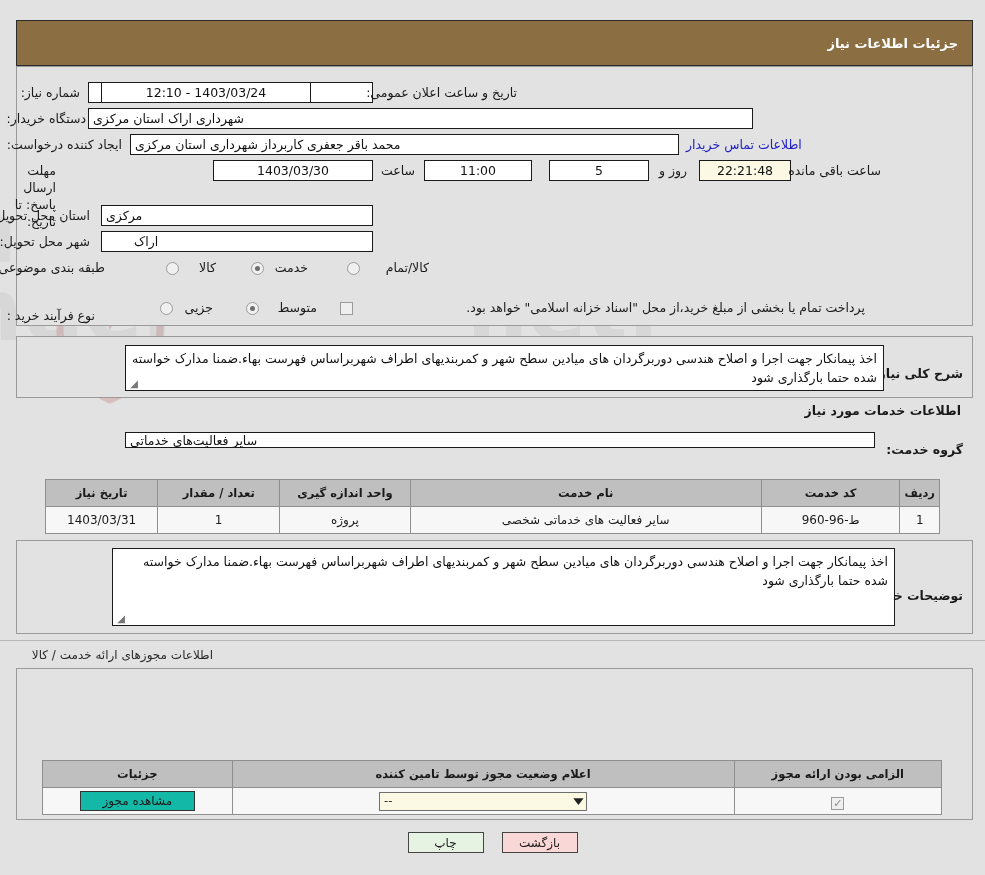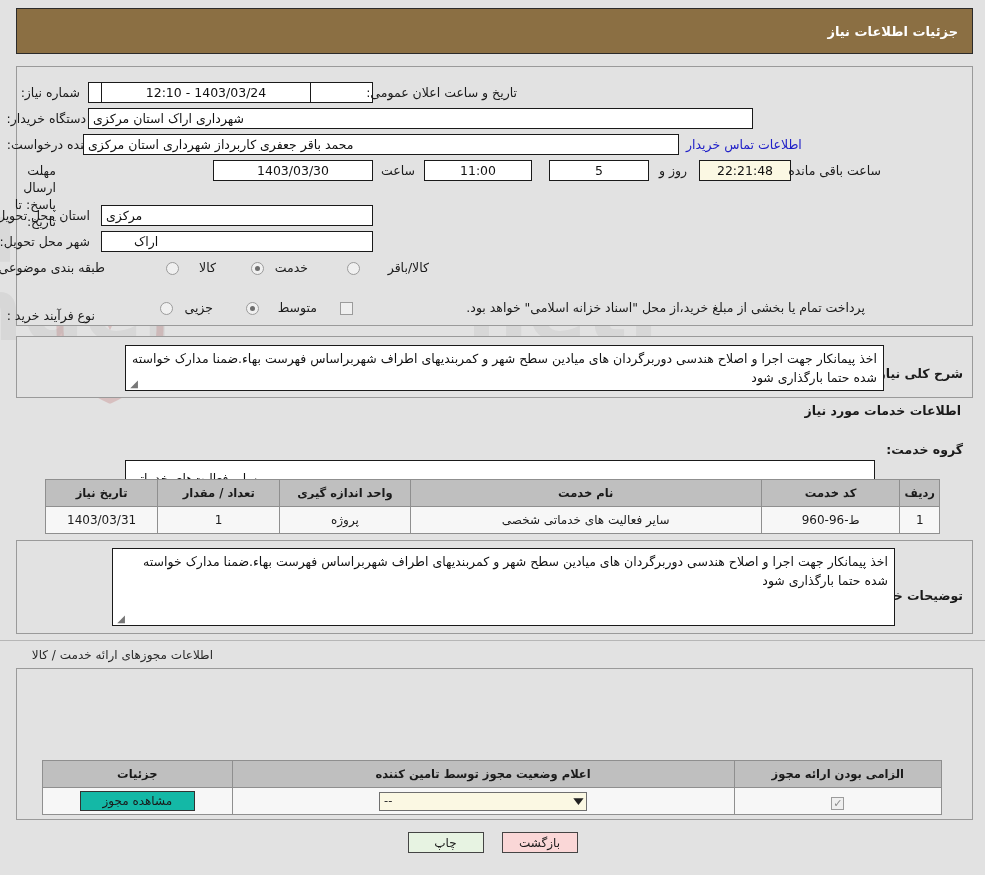--- a/index.html
+++ b/index.html
@@ -24,21 +24,21 @@
     width: 985px; height: 875px;
     pointer-events: none;
     z-index: 0;
     opacity: 1;
   }
 
   
   .header-bar {
     position: absolute;
     right: 12px;
-    top: 8px;
+    top: 20px;
     width: 957px;
     height: 46px;
     background: #8b6f43;
     border: 1px solid #2b2b2b;
     box-sizing: border-box;
     display: flex;
     align-items: center;
     justify-content: flex-start;
     z-index: 3;
   }
@@ -295,21 +295,21 @@
   <div class="lbl" style="right:905px; top:85px;">شماره نیاز:</div>
   <div class="fld center" style="right:612px; top:82px; width:285px; height:21px;">1103005111000008</div>
 
   <div class="lbl" style="right:468px; top:85px;">تاریخ و ساعت اعلان عمومی:</div>
   <div class="fld center" style="right:780px; top:82px; left:null; width:210px; height:21px; right:auto; left:101px;">1403/03/24 - 12:10</div>
 
   <div class="lbl" style="right:880px; top:111px;">نام دستگاه خریدار:</div>
   <div class="fld right" style="right:232px; top:108px; width:665px; height:21px;">شهرداری اراک استان مرکزی</div>
 
   <div class="lbl" style="right:863px; top:137px;">ایجاد کننده درخواست:</div>
-  <div class="fld right" style="right:306px; top:134px; width:596px; height:21px;">محمد باقر جعفری کاربرداز شهرداری استان مرکزی</div>
+  <div class="fld right" style="right:306px; top:134px; width:549px; height:21px;">محمد باقر جعفری کاربرداز شهرداری استان مرکزی</div>
   <a class="link" style="right:None; left:686px; top:137px; right:auto;">اطلاعات تماس خریدار</a>
 
   <div class="lbl" style="right:929px; top:163px; width:60px; text-align:right; white-space:normal; line-height:1.35;"><span>مهلت ارسال پاسخ: تا تاریخ:</span></div>
   <div class="fld center" style="right:612px; top:160px; width:160px; height:21px;">1403/03/30</div>
   <div class="lbl" style="right:570px; top:163px;">ساعت</div>
   <div class="fld center" style="right:453px; top:160px; width:108px; height:21px;">11:00</div>
   <div class="fld center" style="right:336px; top:160px; width:100px; height:21px;">5</div>
   <div class="lbl" style="right:298px; top:163px;">روز و</div>
   <div class="fld center cream" style="right:194px; top:160px; width:92px; height:21px;">22:21:48</div>
   <div class="lbl" style="right:104px; top:163px;">ساعت باقی مانده</div>
@@ -319,41 +319,41 @@
 
   <div class="lbl" style="right:895px; top:234px;">شهر محل تحویل:</div>
   <div class="fld right" style="right:612px; top:231px; width:272px; height:21px;padding-left:32px;">اراک</div>
 
   <div class="lbl" style="right:880px; top:260px;">طبقه بندی موضوعی:</div>
   <div class="radio" style="right:806px; top:262px;"></div>
   <div class="lbl" style="right:769px; top:260px;">کالا</div>
   <div class="radio on" style="right:721px; top:262px;"></div>
   <div class="lbl" style="right:677px; top:260px;">خدمت</div>
   <div class="radio" style="right:625px; top:262px;"></div>
-  <div class="lbl" style="right:556px; top:260px;">کالا/باقر</div>
+  <div class="lbl" style="right:556px; top:260px;">کالا/تمام</div>
 
   <div class="lbl" style="right:890px; top:308px;">نوع فرآیند خرید :</div>
   <div class="radio" style="right:812px; top:302px;"></div>
   <div class="lbl" style="right:772px; top:300px;">جزیی</div>
   <div class="radio on" style="right:726px; top:302px;"></div>
   <div class="lbl" style="right:668px; top:300px;">متوسط</div>
   <div class="chk" style="right:632px; top:302px;"></div>
   <div class="lbl" style="right:120px; top:300px;">پرداخت تمام یا بخشی از مبلغ خرید،از محل "اسناد خزانه اسلامی" خواهد بود.</div>
 
   <div class="panel" style="right:12px; top:336px; width:957px; height:62px;"></div>
   <div class="section-title" style="right:22px; top:366px;">شرح کلی نیاز:</div>
   <div class="ta" style="right:101px; top:345px; width:759px; height:46px;">
     <span>اخذ پیمانکار جهت اجرا و اصلاح هندسی دوربرگردان های میادین سطح شهر و کمربندیهای اطراف شهربراساس فهرست بهاء.ضمنا مدارک خواسته شده حتما بارگذاری شود</span>
     <span class="grip">◢</span>
   </div>
 
   <div class="section-title" style="right:24px; top:403px;">اطلاعات خدمات مورد نیاز</div>
 
   <div class="section-title" style="right:22px; top:442px;">گروه خدمت:</div>
-  <div class="fld right" style="right:110px; top:460px; width:750px; height:36px;">سایر فعالیت‌های خدماتی</div>
+  <div class="fld right" style="right:110px; top:432px; width:750px; height:16px;">سایر فعالیت‌های خدماتی</div>
 
   <table class="grid" style="right:45px; top:479px; width:895px;">
     <thead>
       <tr>
         <th style="width:26px;">ردیف</th>
         <th style="width:142px;">کد خدمت</th>
         <th style="width:372px;">نام خدمت</th>
         <th style="width:126px;">واحد اندازه گیری</th>
         <th style="width:120px;">تعداد / مقدار</th>
         <th style="width:109px;">تاریخ نیاز</th>

